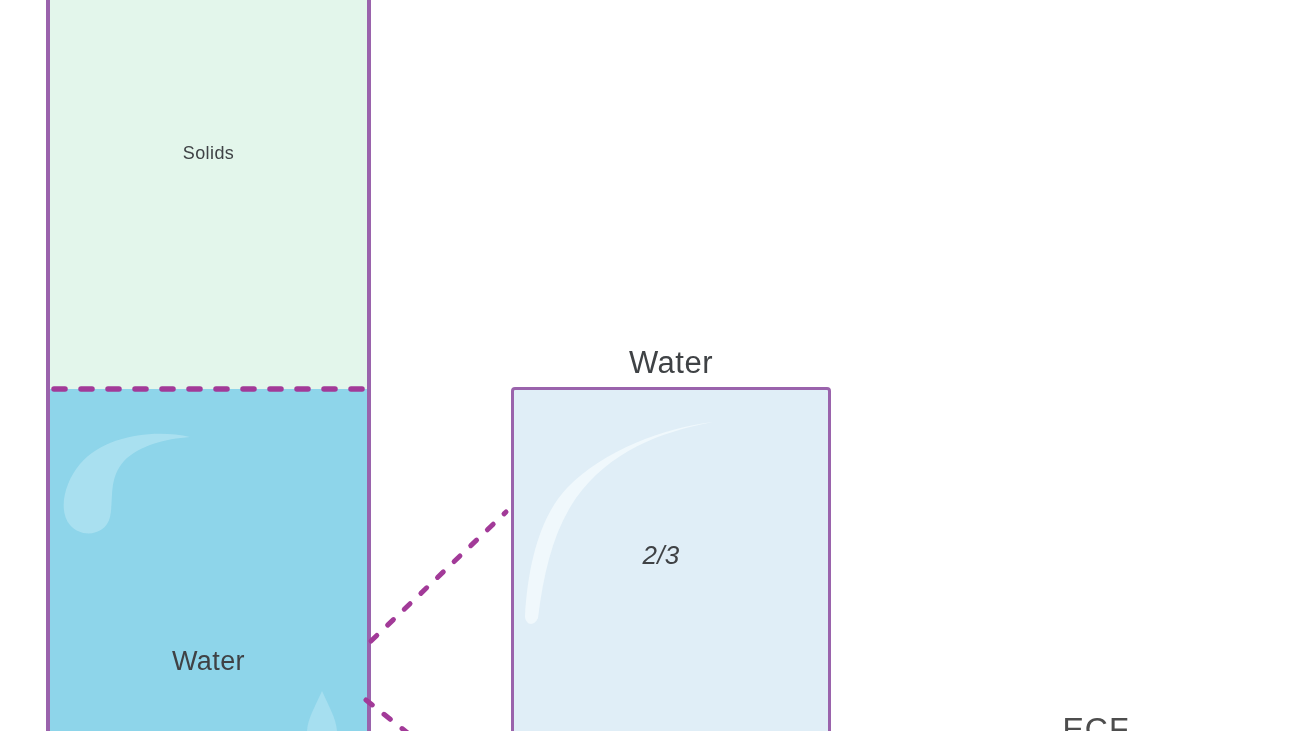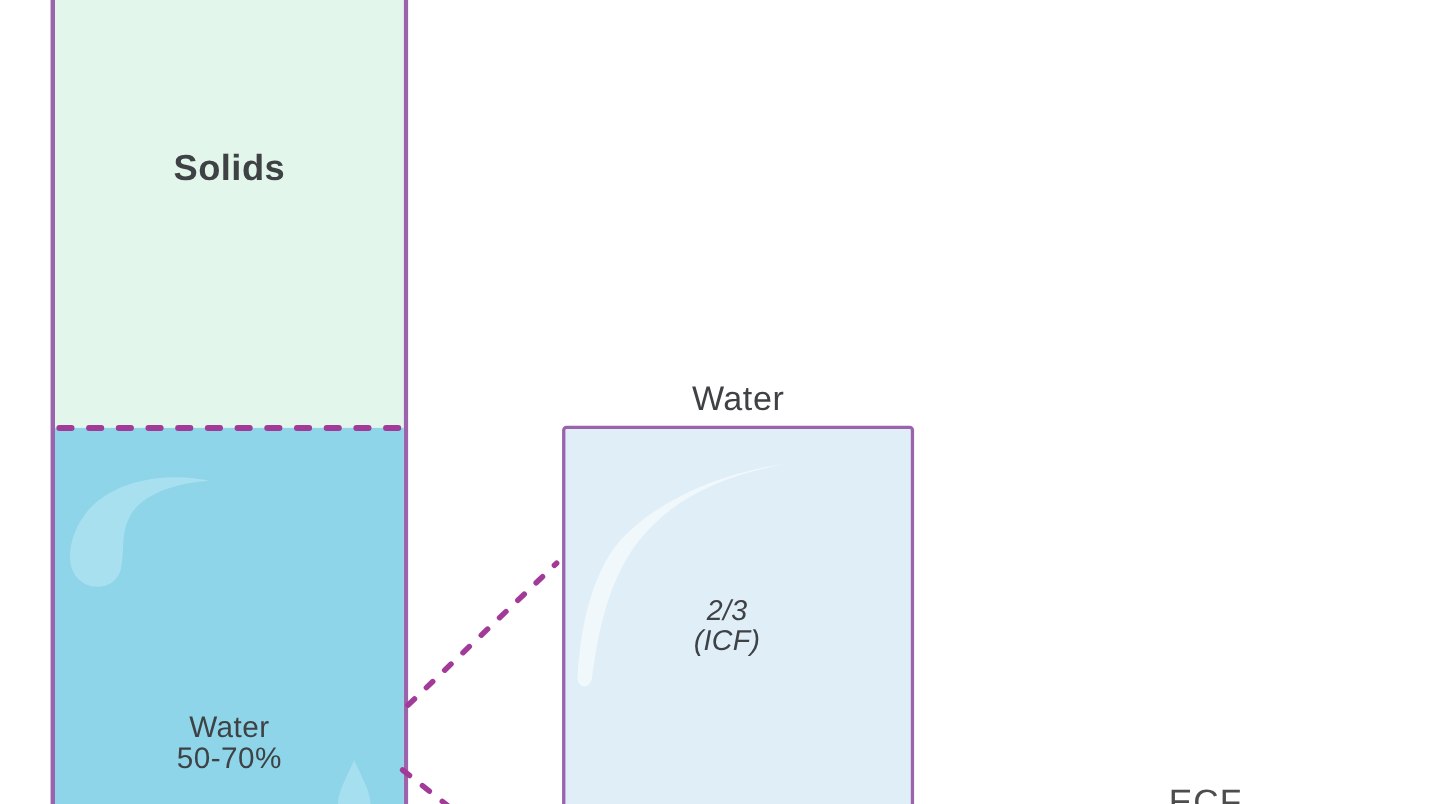--- a/index.html
+++ b/index.html
@@ -30,21 +30,21 @@
   .solids-section{height:409px;background:var(--solids-fill);}
   .water-section{
     position:relative;height:calc(100% - 409px);
     background:var(--water-fill);overflow:hidden;
   }
   .water-deco{position:absolute;left:0;top:0;}
   .shape-water-highlight{fill:var(--water-highlight);opacity:.85;}
   .shape-water-drop{fill:var(--water-highlight);opacity:.75;}
   
   .label{position:absolute;text-align:center;left:46px;width:325px;}
-  .solids-label{top:138px;font-size:33px;line-height:30px;letter-spacing:.4px;font-weight:bold;}
+  .solids-label{top:138px;font-size:18px;line-height:30px;letter-spacing:.4px;}
   .body-water-label{top:647px;font-size:27px;line-height:28px;letter-spacing:.4px;}
   
   .water-title{
     position:absolute;left:511px;width:320px;top:347px;
     text-align:center;font-size:31px;line-height:32px;letter-spacing:.5px;
     color:var(--label-text);
   }
   .icf-rect{
     position:absolute;left:511px;top:387px;width:320px;height:372px;
     border:3px solid var(--container-border);border-radius:4px;
@@ -88,36 +88,34 @@
                  C 90 56, 115 50, 140 48 Z"></path>
         <path class="shape-water-drop" d="M 272 302 C 265 318, 256 332, 257 346 C 258 360, 286 360, 287 346
                  C 288 332, 279 318, 272 302 Z"></path>
       </svg>
     </div>
   </div>
 
   <div class="label solids-label">Solids</div>
   <div class="label body-water-label">
     <div>Water</div>
-    <div>50-70%</div>
   </div>
 
   <div class="water-title">Water</div>
 
   <div class="icf-rect">
     <svg width="314" height="366" viewBox="0 0 314 366" aria-hidden="true">
       <path class="shape-icf-highlight" d="M 199 32 C 150 38, 90 60, 53 98 C 28 124, 14 170, 11 227
                C 12 235, 20 237, 24 228 C 30 180, 40 140, 62 108
                C 95 62, 145 42, 199 32 Z"></path>
     </svg>
   </div>
 
   <div class="icf-text">
     <div>2/3</div>
-    <div>(ICF)</div>
   </div>
 
   <div class="ecf-label">ECF</div>
 
   <svg class="overlay" width="1300" height="731" viewBox="0 0 1300 731" aria-hidden="true">
     <path class="dash-divider" d="M 54 389 L 364 389"></path>
     <path class="dash-connector" d="M 371 641 L 506 512"></path>
     <path class="dash-connector" d="M 366 700 L 448 765"></path>
   </svg>
 

